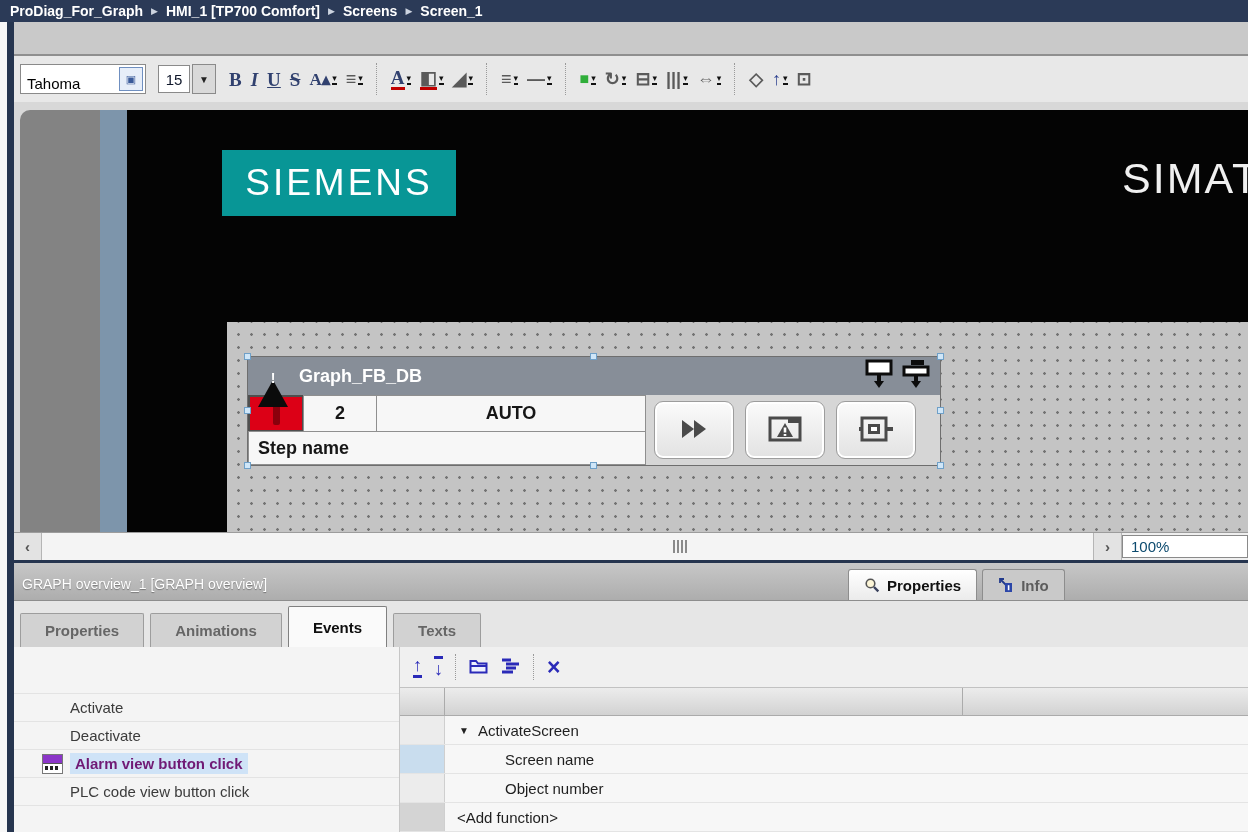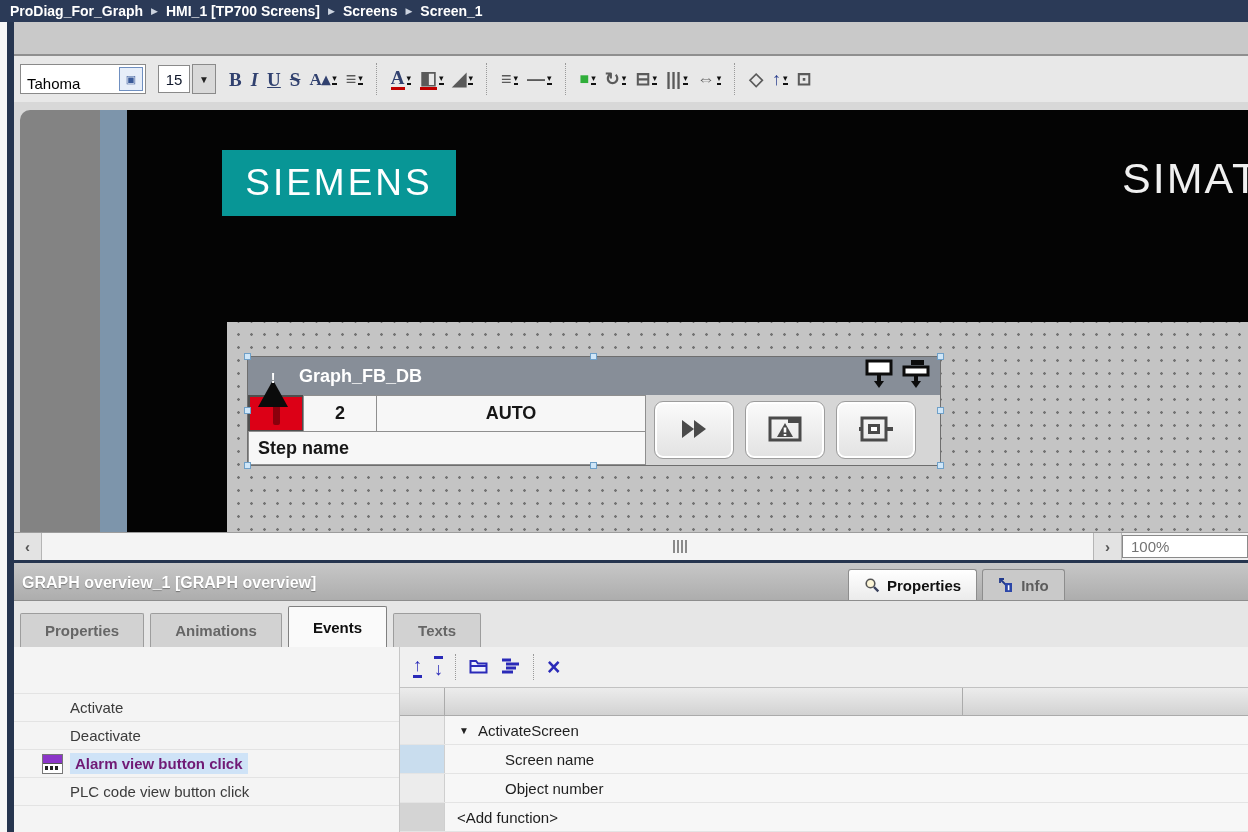--- a/index.html
+++ b/index.html
@@ -89,26 +89,26 @@
   
   #hscroll{position:absolute;left:14px;top:532px;right:0;height:28px;background:#efefef;border-top:1px solid #9c9c9c;
     display:flex;align-items:stretch;box-sizing:border-box}
   .sbtn{width:27px;background:#e3e3e3;border-right:1px solid #b5b5b5;display:flex;align-items:center;
     justify-content:center;color:#555;font-size:15px;font-weight:bold}
   .sbtn.right{border-left:1px solid #b5b5b5;border-right:1px solid #b5b5b5}
   .strack{flex:1;background:#f4f4f4;position:relative}
   .sgrip{position:absolute;left:60%;top:7px;display:flex;gap:2px}
   .sgrip i{width:2px;height:13px;background:#8a8a8a;display:block}
   .zoombox{width:124px;background:#fff;border:1px solid #8a8a8a;margin:2px 0;display:flex;align-items:center;flex:none}
-  #zoominput{border:none;outline:none;width:100%;font-size:15px;padding-left:8px;font-family:inherit;color:#737373;background:transparent}
+  #zoominput{border:none;outline:none;width:100%;font-size:15px;padding-left:8px;font-family:inherit;color:#0c4a6e;background:transparent}
 
   
   #inspector{position:absolute;left:14px;top:560px;right:0;bottom:0;border-top:3px solid #26354f;background:#f0f0f0;box-sizing:border-box}
   .ititle{height:38px;background:linear-gradient(#c7c7c7,#adadad);position:relative;border-bottom:1px solid #8d8d8d;box-sizing:border-box}
-  .ititle .txt{position:absolute;left:8px;bottom:8px;color:#fff;font-weight:bold;font-size:16px;text-shadow:0 1px 1px rgba(0,0,0,.35)}
+  .ititle .txt{position:absolute;left:8px;bottom:8px;color:#fff;font-weight:normal;font-size:14px;text-shadow:0 1px 1px rgba(0,0,0,.35)}
   .wtabs{position:absolute;left:834px;bottom:0;display:flex;gap:5px;align-items:flex-end}
   .wtab{display:flex;align-items:center;gap:7px;padding:0 15px;height:30px;background:#c9c9c9;border:1px solid #8d8d8d;
     border-bottom:none;border-radius:3px 3px 0 0;color:#5d5d5d;font-weight:bold;font-size:15px;white-space:nowrap}
   .wtab.active{background:linear-gradient(#ffffff,#ebebeb);color:#111}
   .wicon{display:flex;align-items:center}
   .cattabs{height:46px;background:#e6e6e6;display:flex;align-items:flex-end;padding-left:6px;gap:6px;box-sizing:border-box}
   .cattab{height:33px;display:flex;align-items:center;justify-content:center;padding:0 24px;background:#d2d2d2;
     border:1px solid #9d9d9d;border-bottom:none;border-radius:2px 2px 0 0;color:#666;font-weight:bold;font-size:15px}
   .cattab.active{height:40px;background:#fafafa;color:#0f0f0f;border-color:#808080}
 
@@ -148,21 +148,21 @@
   .fval{flex:1;display:flex;align-items:center;min-width:0}
   .screeninput{height:23px;flex:1;margin-right:6px;border:1px solid #8a8a8a;font-size:15px;padding-left:6px;
     background:#fff;font-family:inherit;box-sizing:border-box;outline:none;color:#222}
 </style>
 </head>
 <body>
 
 <div id="breadcrumb">
     <span class="crumb">ProDiag_For_Graph</span>
     <span class="crumbsep">▶</span>
-    <span class="crumb">HMI_1 [TP700 Screens]</span>
+    <span class="crumb">HMI_1 [TP700 Comfort]</span>
     <span class="crumbsep">▶</span>
     <span class="crumb">Screens</span>
     <span class="crumbsep">▶</span>
     <span class="crumb">Screen_1</span>
   </div>
 
 <div class="edge-white"></div>
 <div class="edge-navy"></div>
 <div id="grayband"></div>
 

